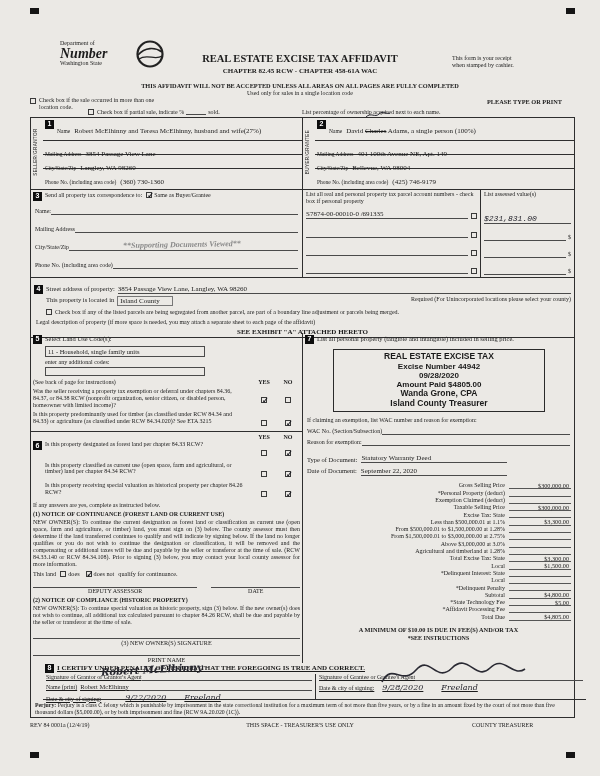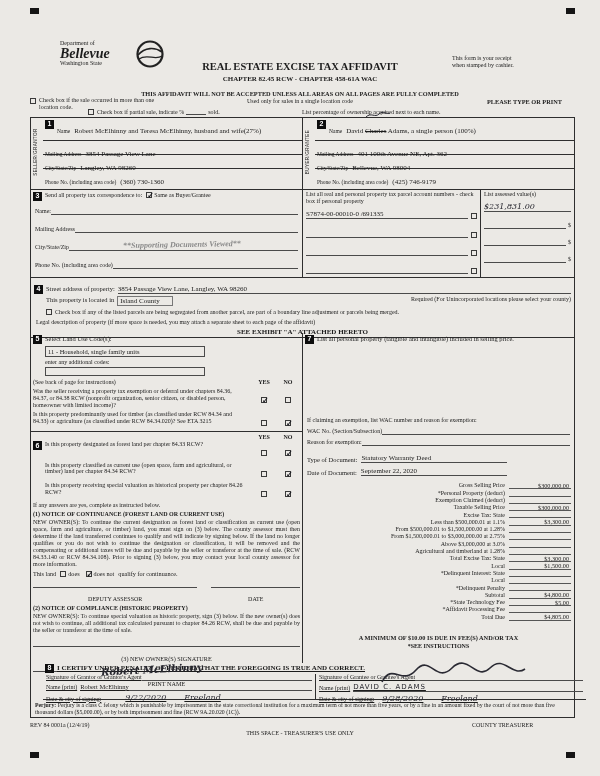--- a/index.html
+++ b/index.html
@@ -1,21 +1,21 @@
 <!DOCTYPE html>
 <html><head>
 <meta charset="utf-8">
 <style>
   * { margin:0; padding:0; box-sizing:border-box; }
   html,body { background:#8a8a8a; }
   .page { position:relative; width:600px; height:776px; margin:0 auto; background:#ebe9e5;
           font-family:"Liberation Serif", serif; color:#1c1c1c; overflow:hidden; line-height:1.15; }
   .abs { position:absolute; }
   .row { display:flex; align-items:flex-start; }
-  .b { font-weight:bold; } .i { font-style:italic; } .ctr { text-align:center;margin-top:8px; } .f55{font-size:5.5px;} .f58{font-size:5.8px;} .f6{font-size:6px;}
+  .b { font-weight:bold; } .i { font-style:italic; } .ctr { text-align:center; } .f55{font-size:5.5px;} .f58{font-size:5.8px;} .f6{font-size:6px;}
   .f62{font-size:6.2px;} .f65{font-size:6.5px;} .f7{font-size:7px;} .f8{font-size:8px;}
   .corner { position:absolute; width:9px; height:6px; background:#151515; }
   .sec-num { display:inline-flex; flex:none; width:9px; height:9px; background:#0d0d0d; color:#fff;
              font-size:7px; font-weight:bold; align-items:center; justify-content:center;
              margin-right:3px; font-family:"Liberation Sans", sans-serif; }
   .cb { display:inline-block; flex:none; width:6px; height:6px; border:1px solid #3a3a3a;
         font-size:8px; line-height:5px; text-align:center; vertical-align:-1px; color:#16161c; }
   .cb.checked { font-weight:bold; }
   .rl { display:inline-block; border-bottom:1px solid #4a4a4a; }
   .hand { font-family:"DejaVu Serif", serif; font-style:italic; color:#26262e; }
@@ -39,21 +39,21 @@
   <div class="corner" style="left:30px;top:752px;"></div>
   <div class="corner" style="left:566px;top:752px;"></div>
 
   <div class="abs" style="left:60px;top:40px;width:110px;">
     <svg style="position:absolute;left:75px;top:-1px;" width="30" height="30" viewBox="0 0 30 30">
       <circle cx="15" cy="15" r="12.5" fill="none" stroke="#222" stroke-width="2.2"></circle>
       <path d="M3 16 C 10 8, 20 8, 27 13" fill="none" stroke="#222" stroke-width="1.6"></path>
       <path d="M4 20 C 12 14, 20 22, 27 17" fill="none" stroke="#222" stroke-width="1.2"></path>
     </svg>
     <div class="f6">Department of</div>
-    <div class="b i" style="font-size:14px;line-height:13px;">Bellevue</div>
+    <div class="b i" style="font-size:14px;line-height:13px;">Number</div>
     <div class="f6">Washington State</div>
   </div>
 
   <div class="abs ctr" style="left:150px;top:53px;width:300px;">
     <div class="b" style="font-size:10.5px;">REAL ESTATE EXCISE TAX AFFIDAVIT</div>
     <div class="b" style="font-size:7px;margin-top:2px;">CHAPTER 82.45 RCW - CHAPTER 458-61A WAC</div>
   </div>
 
   <div class="abs" style="left:452px;top:55px;width:118px;">
     <div class="f6">This form is your receipt</div>
@@ -109,21 +109,21 @@
         <div style="margin-left:12px;height:100%;display:flex;flex-direction:column;">
           <div style="height:27px;border-bottom:1px solid #2e2e2e;padding:1px 2px 0 14px;position:relative;">
             <span class="sec-num" style="position:absolute;left:2px;top:2px;">2</span>
             <span class="f55">Name</span>
             <span class="f7">David </span><span style="position:relative;"><span class="f7" style="text-decoration:line-through;">Charles</span><svg width="26" height="8" viewBox="0 0 26 8" style="position:absolute;left:0;top:-8px;">
                   <path d="M1 6 C 6 1, 10 7, 14 3 S 22 4, 25 2" fill="none" stroke="#2a2a33" stroke-width="1"></path>
                 </svg></span><span class="f7"> Adams, a single person (100%)</span>
           </div>
           <div style="height:14px;border-bottom:1px solid #2e2e2e;padding:1px 2px;">
             <span class="f55">Mailing Address</span>
-            <span class="f7">401 100th Avenue NE, Apt. 362</span>
+            <span class="f7">401 100th Avenue NE, Apt. 149</span>
           </div>
           <div style="height:14px;border-bottom:1px solid #2e2e2e;padding:1px 2px;">
             <span class="f55">City/State/Zip</span>
             <span class="f7">Bellevue, WA 98004</span>
           </div>
           <div style="flex:1;padding:1px 2px;">
             <span class="f55">Phone No. (including area code)</span>
             <span class="f7">(425) 746-9179</span>
           </div>
         </div>
@@ -173,21 +173,21 @@
           <span class="cb" style="margin-left:3px;"></span>
         </div>
         <div class="row" style="margin-top:10px;align-items:flex-end;">
           <span class="rl" style="flex:1;height:8px;"></span>
           <span class="cb" style="margin-left:3px;"></span>
         </div>
       </div>
 
       <div class="abs" style="left:450px;top:0;right:0;height:100%;padding:1px 3px;">
         <div class="f6">List assessed value(s)</div>
-        <div class="hand f8" style="margin-top:4px;border-bottom:1px solid #4a4a4a;">$231,831.00</div>
+        <div class="hand f8" style="margin-top:16px;border-bottom:1px solid #4a4a4a;font-family:Liberation Mono, monospace;">$231,831.00</div>
         <div class="row" style="margin-top:9px;align-items:flex-end;">
           <span class="rl" style="flex:1;height:8px;"></span>
           <span class="f6" style="margin-left:2px;">$</span>
         </div>
         <div class="row" style="margin-top:9px;align-items:flex-end;">
           <span class="rl" style="flex:1;height:8px;"></span>
           <span class="f6" style="margin-left:2px;">$</span>
         </div>
         <div class="row" style="margin-top:9px;align-items:flex-end;">
           <span class="rl" style="flex:1;height:8px;"></span>
@@ -298,36 +298,44 @@
           </div>
         </div>
       </div>
 
       <div style="flex:1;position:relative;padding:2px;">
         <div class="row">
           <span class="sec-num">7</span>
           <div class="f65" style="width:235px;">List all personal property (tangible and intangible) included in selling price.</div>
         </div>
 
+        <div class="abs" style="left:30px;top:16px;width:212px;height:63px;border:1.5px solid #2a2a2a;text-align:center;font-family:'Liberation Sans',sans-serif;font-weight:bold;padding-top:2px;color:#1a1a1a;">
+          <div style="font-size:8.5px;">REAL ESTATE EXCISE TAX</div>
+          <div style="font-size:8px;">Excise Number 44942</div>
+          <div style="font-size:8px;">09/28/2020</div>
+          <div style="font-size:8px;">Amount Paid $4805.00</div>
+          <div style="font-size:8.5px;">Wanda Grone, CPA</div>
+          <div style="font-size:8.5px;">Island County Treasurer</div>
+        </div>
 
         <div class="abs f6" style="left:4px;top:84px;">If claiming an exemption, list WAC number and reason for exemption:</div>
         <div class="abs row" style="left:4px;top:95px;right:4px;align-items:flex-end;">
           <span class="f6">WAC No. (Section/Subsection)</span>
           <span class="rl" style="flex:1;height:6px;"></span>
         </div>
         <div class="abs row" style="left:4px;top:106px;right:4px;align-items:flex-end;">
           <span class="f6">Reason for exemption:</span>
           <span class="rl" style="flex:1;height:6px;"></span>
         </div>
 
         <div class="abs row" style="left:4px;top:121px;width:200px;align-items:flex-end;">
           <span class="f65">Type of Document:</span>
           <span class="f7" style="flex:1;border-bottom:1px solid #4a4a4a;margin-left:4px;">Statutory Warranty Deed</span>
         </div>
-        <div class="abs row" style="left:4px;top:134px;width:200px;align-items:flex-end;">
+        <div class="abs row" style="left:4px;top:134px;width:200px;align-items:flex-start;">
           <span class="f65">Date of Document:</span>
           <span class="f7" style="flex:1;border-bottom:1px solid #4a4a4a;margin-left:4px;">September 22, 2020</span>
         </div>
 
         <div class="abs" style="left:2px;top:149px;right:3px;">
           <div class="trow">
               <span class="tl">Gross Selling Price</span>
               <span class="ta">$300,000.00</span>
             </div>
           <div class="trow">
@@ -433,24 +441,20 @@
         </div>
         <div style="flex:1;border-left:1px solid #2e2e2e;position:relative;padding:0 3px;">
           <svg width="150" height="30" viewBox="0 0 150 30" style="position:absolute;left:62px;top:-14px;">
             <path d="M4 22 C 14 2, 24 26, 38 10 S 58 24, 74 8 S 98 22, 112 8 S 134 18, 147 9" fill="none" stroke="#2a2a33" stroke-width="1.6"></path>
           </svg>
           <div class="row f6" style="align-items:flex-end;">
             <span>Signature of Grantee or Grantee's Agent</span>
             <span class="rl" style="flex:1;height:6px;"></span>
           </div>
           <div class="row f6" style="margin-top:2px;align-items:flex-end;">
-            <span>Name (print)</span>
-            <span class="handprint" style="flex:1;border-bottom:1px solid #4a4a4a;margin-left:3px;font-size:7px;">DAVID C. ADAMS</span>
-          </div>
-          <div class="row f6" style="margin-top:2px;align-items:flex-end;">
             <span>Date &amp; city of signing:</span>
             <span class="hand f8" style="margin-left:8px;">9/28/2020</span>
             <span class="hand f8" style="margin-left:18px;">Freeland</span>
           </div>
         </div>
       </div>
     </div>
 
     <div class="abs f58" style="left:0;top:582px;width:100%;padding:2px 4px;">
       <span class="b">Perjury:</span>

